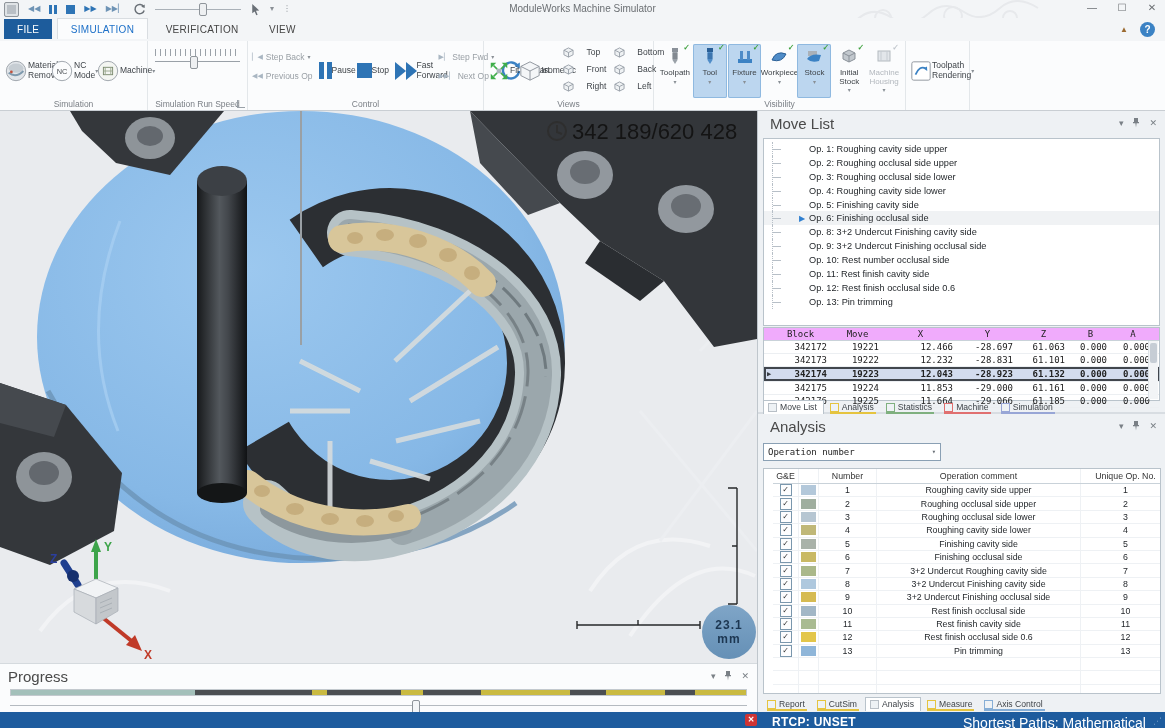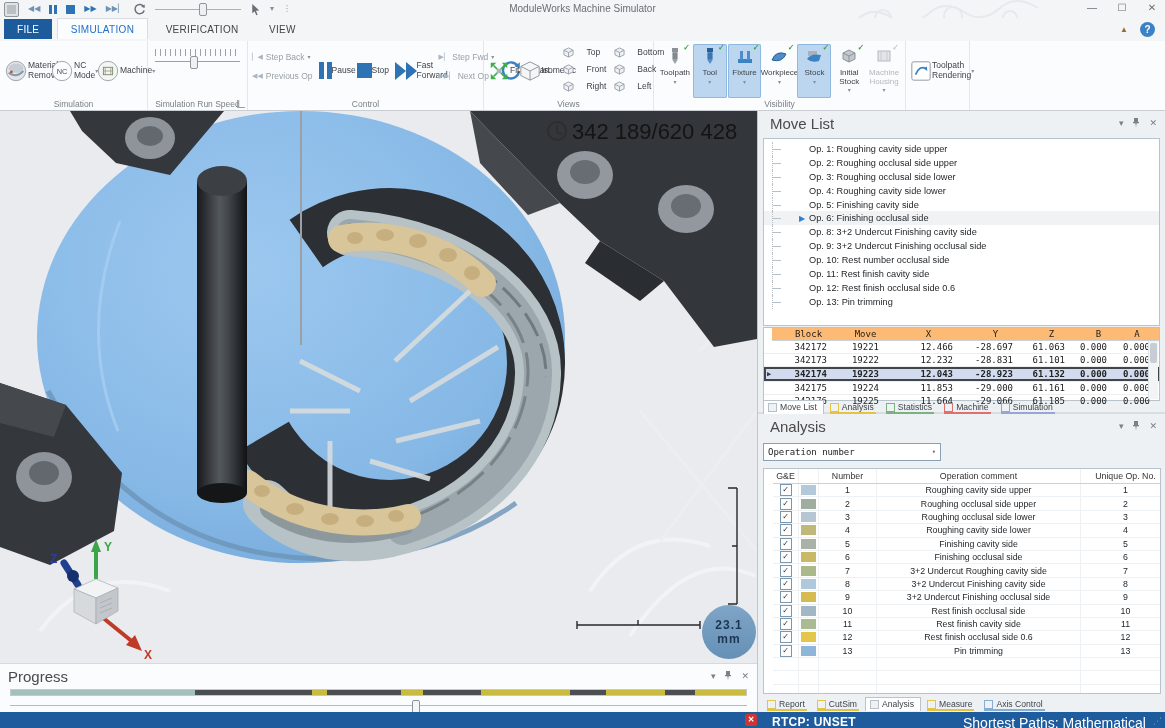--- a/index.html
+++ b/index.html
@@ -79,21 +79,21 @@
   
   .tree{left:5px;width:397px;top:27px;height:188px;overflow:hidden;padding-top:3px;}
   .tree-item{display:flex;align-items:center;height:13.9px;font-size:9.2px;color:#24282c;white-space:nowrap;}
   .tree-item .guide{width:22px;height:100%;border-left:1px dotted #b7bfc7;margin-left:8px;position:relative;}
   .tree-item .guide::after{content:"";position:absolute;left:0;top:50%;width:8px;height:1px;background:#b7bfc7;}
   .tree-item .marker{width:14px;color:#2f7fd0;font-size:8px;text-align:center;}
   .tree-item.current{background:#f0f2f4;}
   
   .mtable{position:absolute;left:5px;width:397px;top:216px;height:74px;background:#fff;border:1px solid #b9c3cb;box-sizing:border-box;font-family:"DejaVu Sans Mono",monospace;}
   .mt-row{display:grid;grid-template-columns:10px 62px 52px 74px 60px 52px 42px 1fr;height:12px;align-items:center;border-bottom:1px solid #eceff2;}
-  .mt-row.hdr{font-size:8.6px;color:#333;border-bottom:1px solid #c9d2d9;background:#fdba74;margin-left:8px;}
+  .mt-row.hdr{font-size:8.6px;color:#333;border-bottom:1px solid #c9d2d9;background:#f0abfc;}
   .mt-row.hdr span{text-align:center;}
   .mt-row span{font-size:9px;color:#222;text-align:right;padding-right:9px;overflow:hidden;}
   .mt-row span.mk{padding:0;text-align:center;font-size:7px;color:#3a3f45;}
   .mt-row.sel{height:14px;background:#d3dcee;font-weight:bold;box-shadow:inset 0 0 0 2px #41464d;}
   .mscroll{position:absolute;right:1px;top:13px;bottom:1px;width:9px;background:#f2f4f6;border-left:1px solid #dde2e7;}
   .mscroll .th{position:absolute;left:1px;right:1px;top:2px;height:20px;background:#c6cdd5;border-radius:2px;}
   
   .ptabs{position:absolute;left:5px;right:5px;display:flex;gap:2px;align-items:flex-end;}
   .ml-tabs{top:290px;height:13px;}
   .an-tabs{top:283px;height:14px;}

